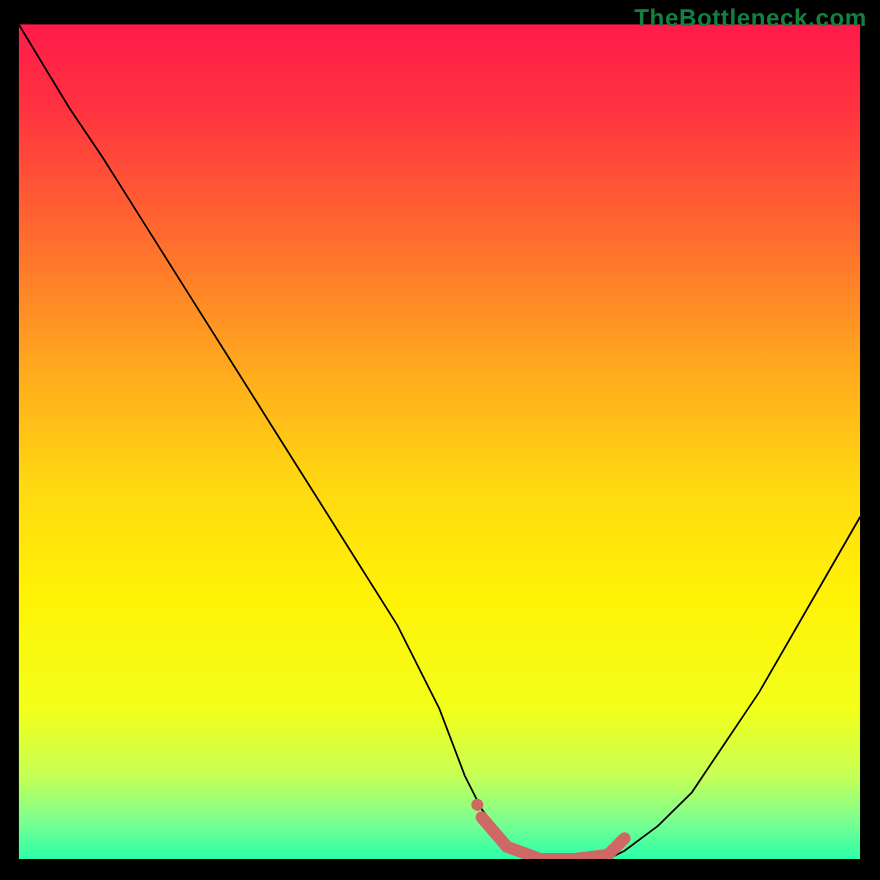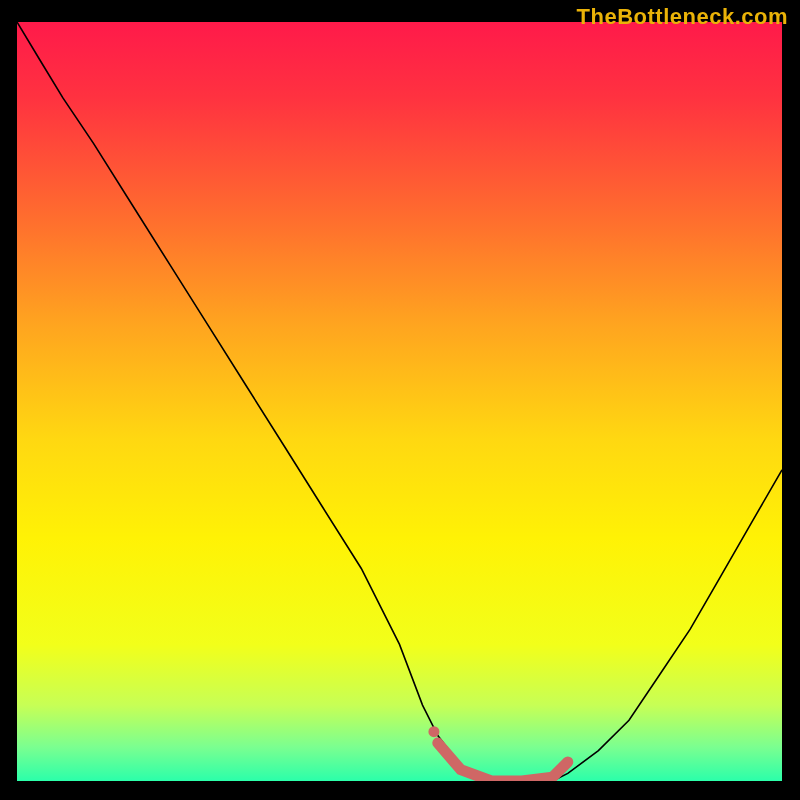--- a/index.html
+++ b/index.html
@@ -8,21 +8,21 @@
     width: 800px;
     height: 800px;
     background: #000;
     position: relative;
     font-family: Arial, Helvetica, sans-serif;
   }
   .watermark {
     position: absolute;
     top: 4px;
     right: 12px;
-    color: #eab308;
+    color: #15803d;
     font-size: 22px;
     font-weight: bold;
     letter-spacing: 0.5px;
     z-index: 10;
   }
   .plot-area {
     position: absolute;
     left: 17px;
     top: 22px;
     width: 765px;

